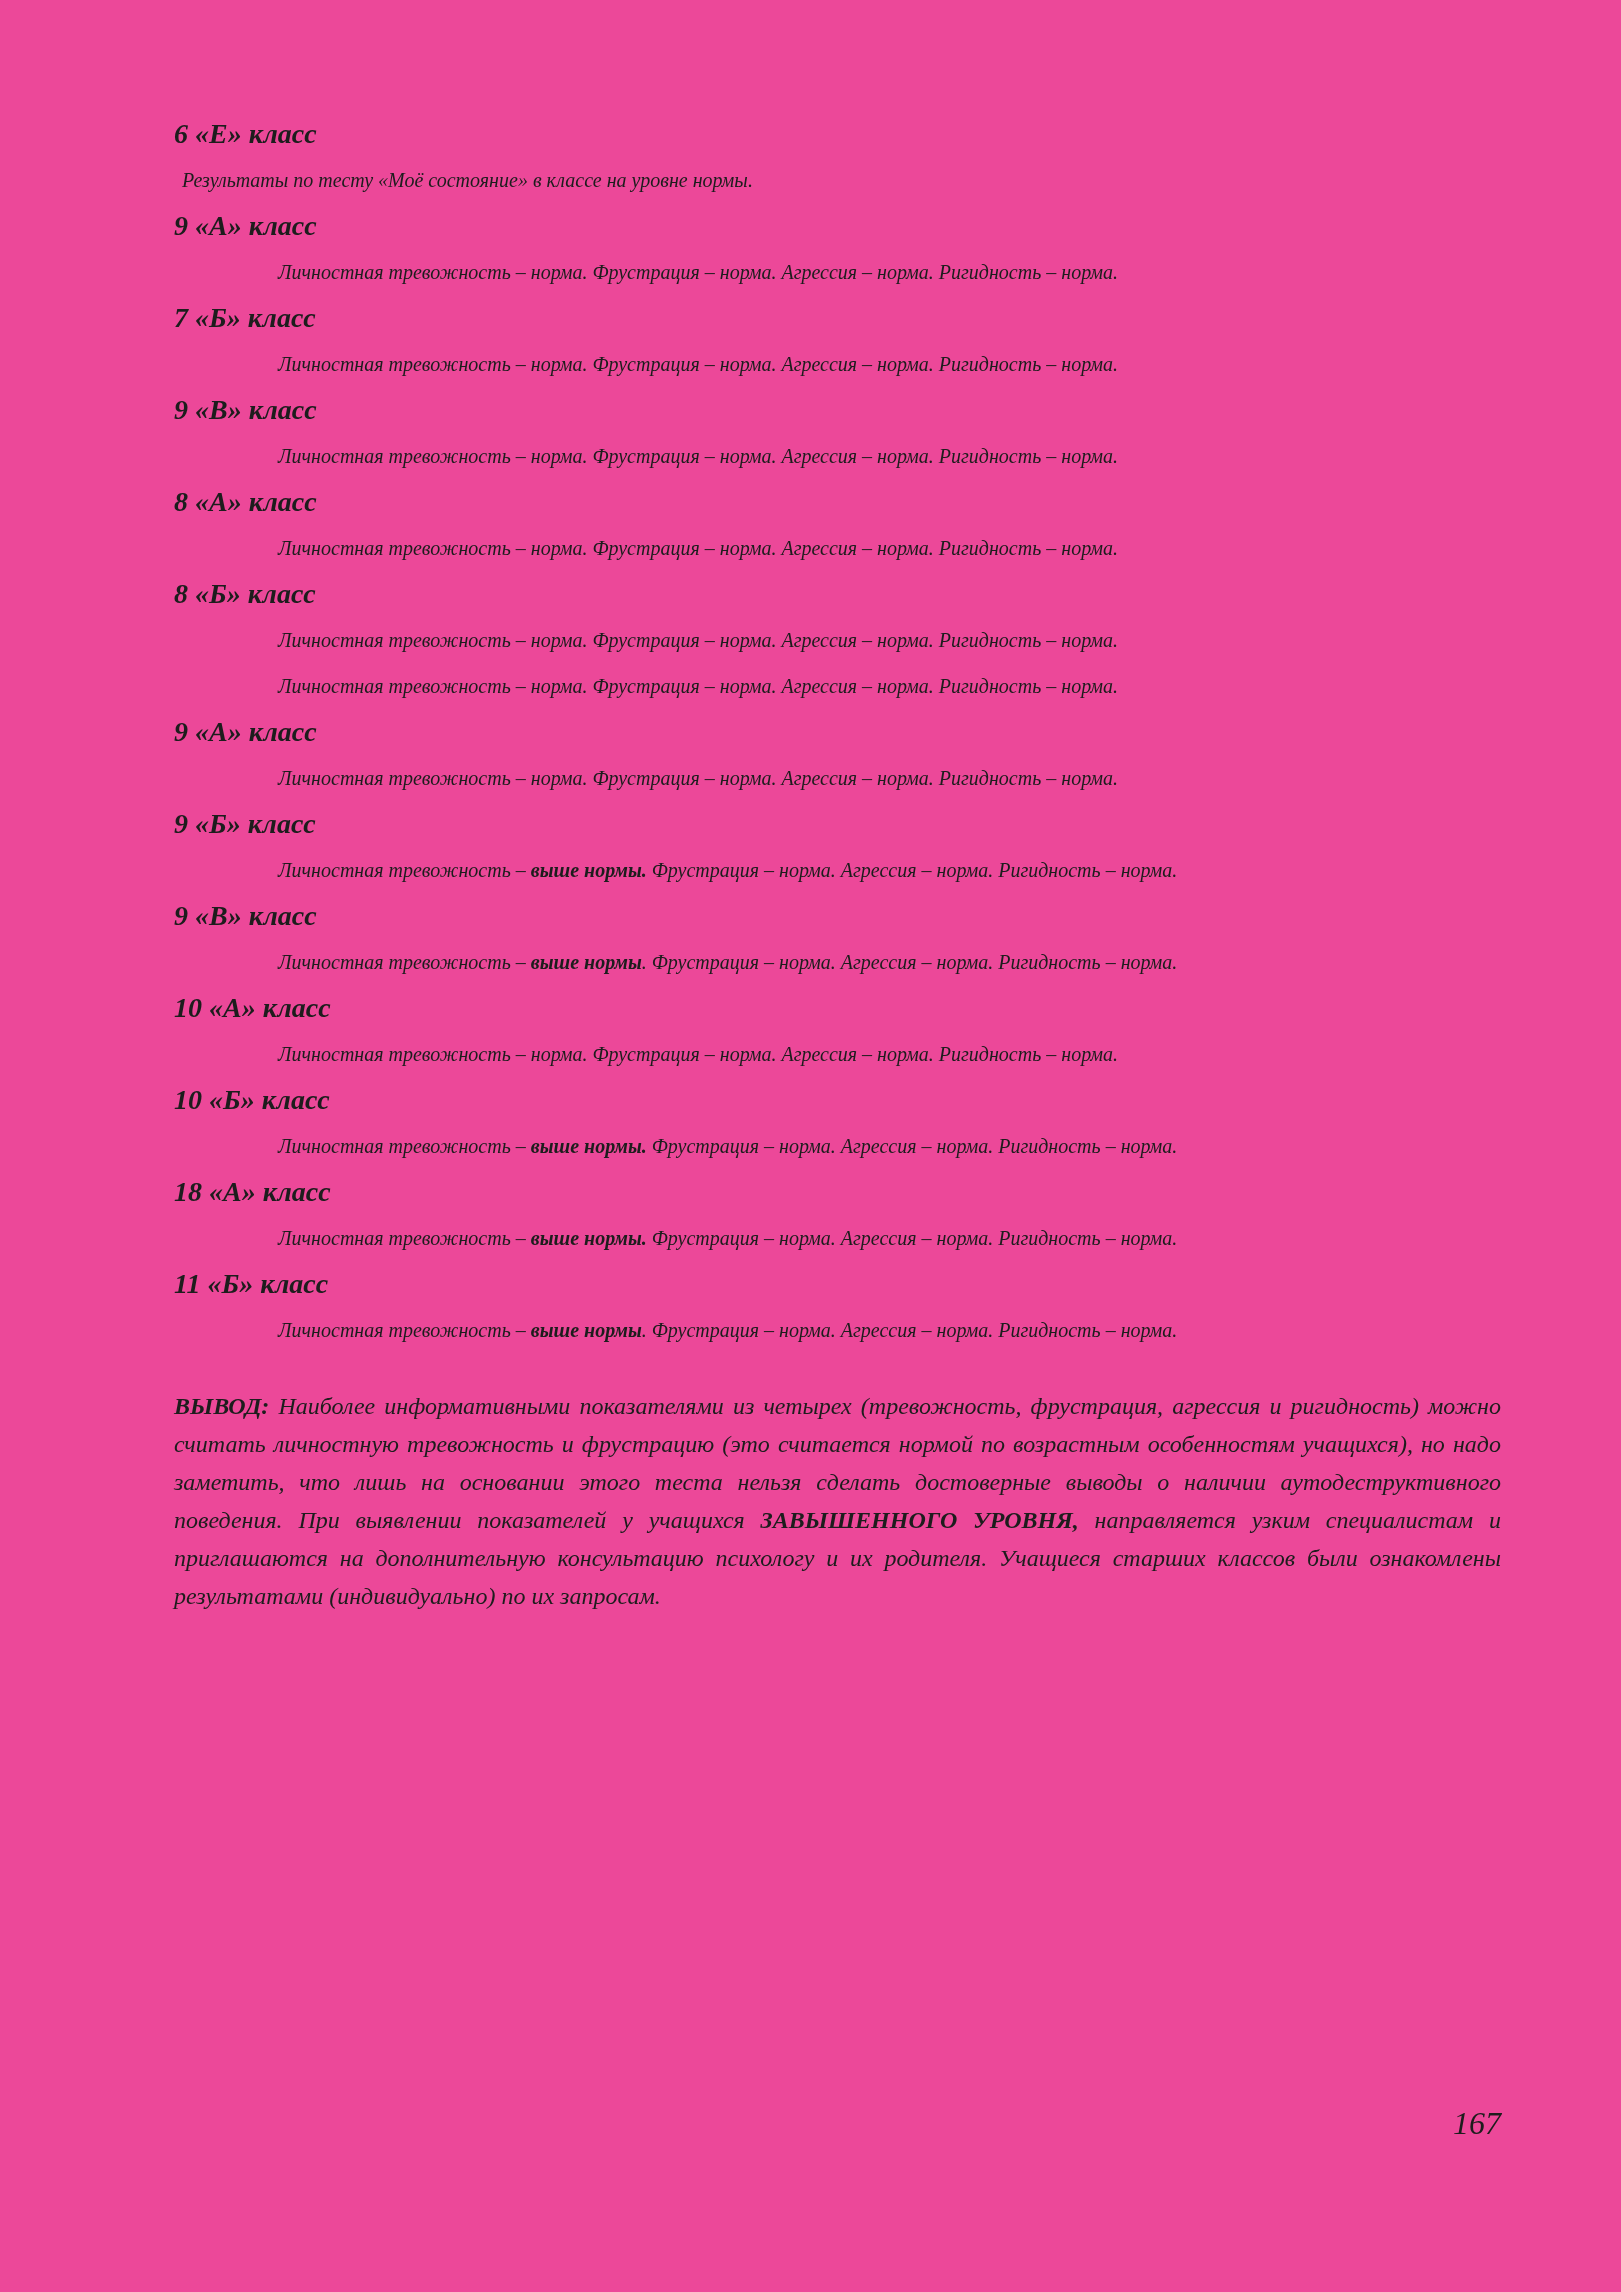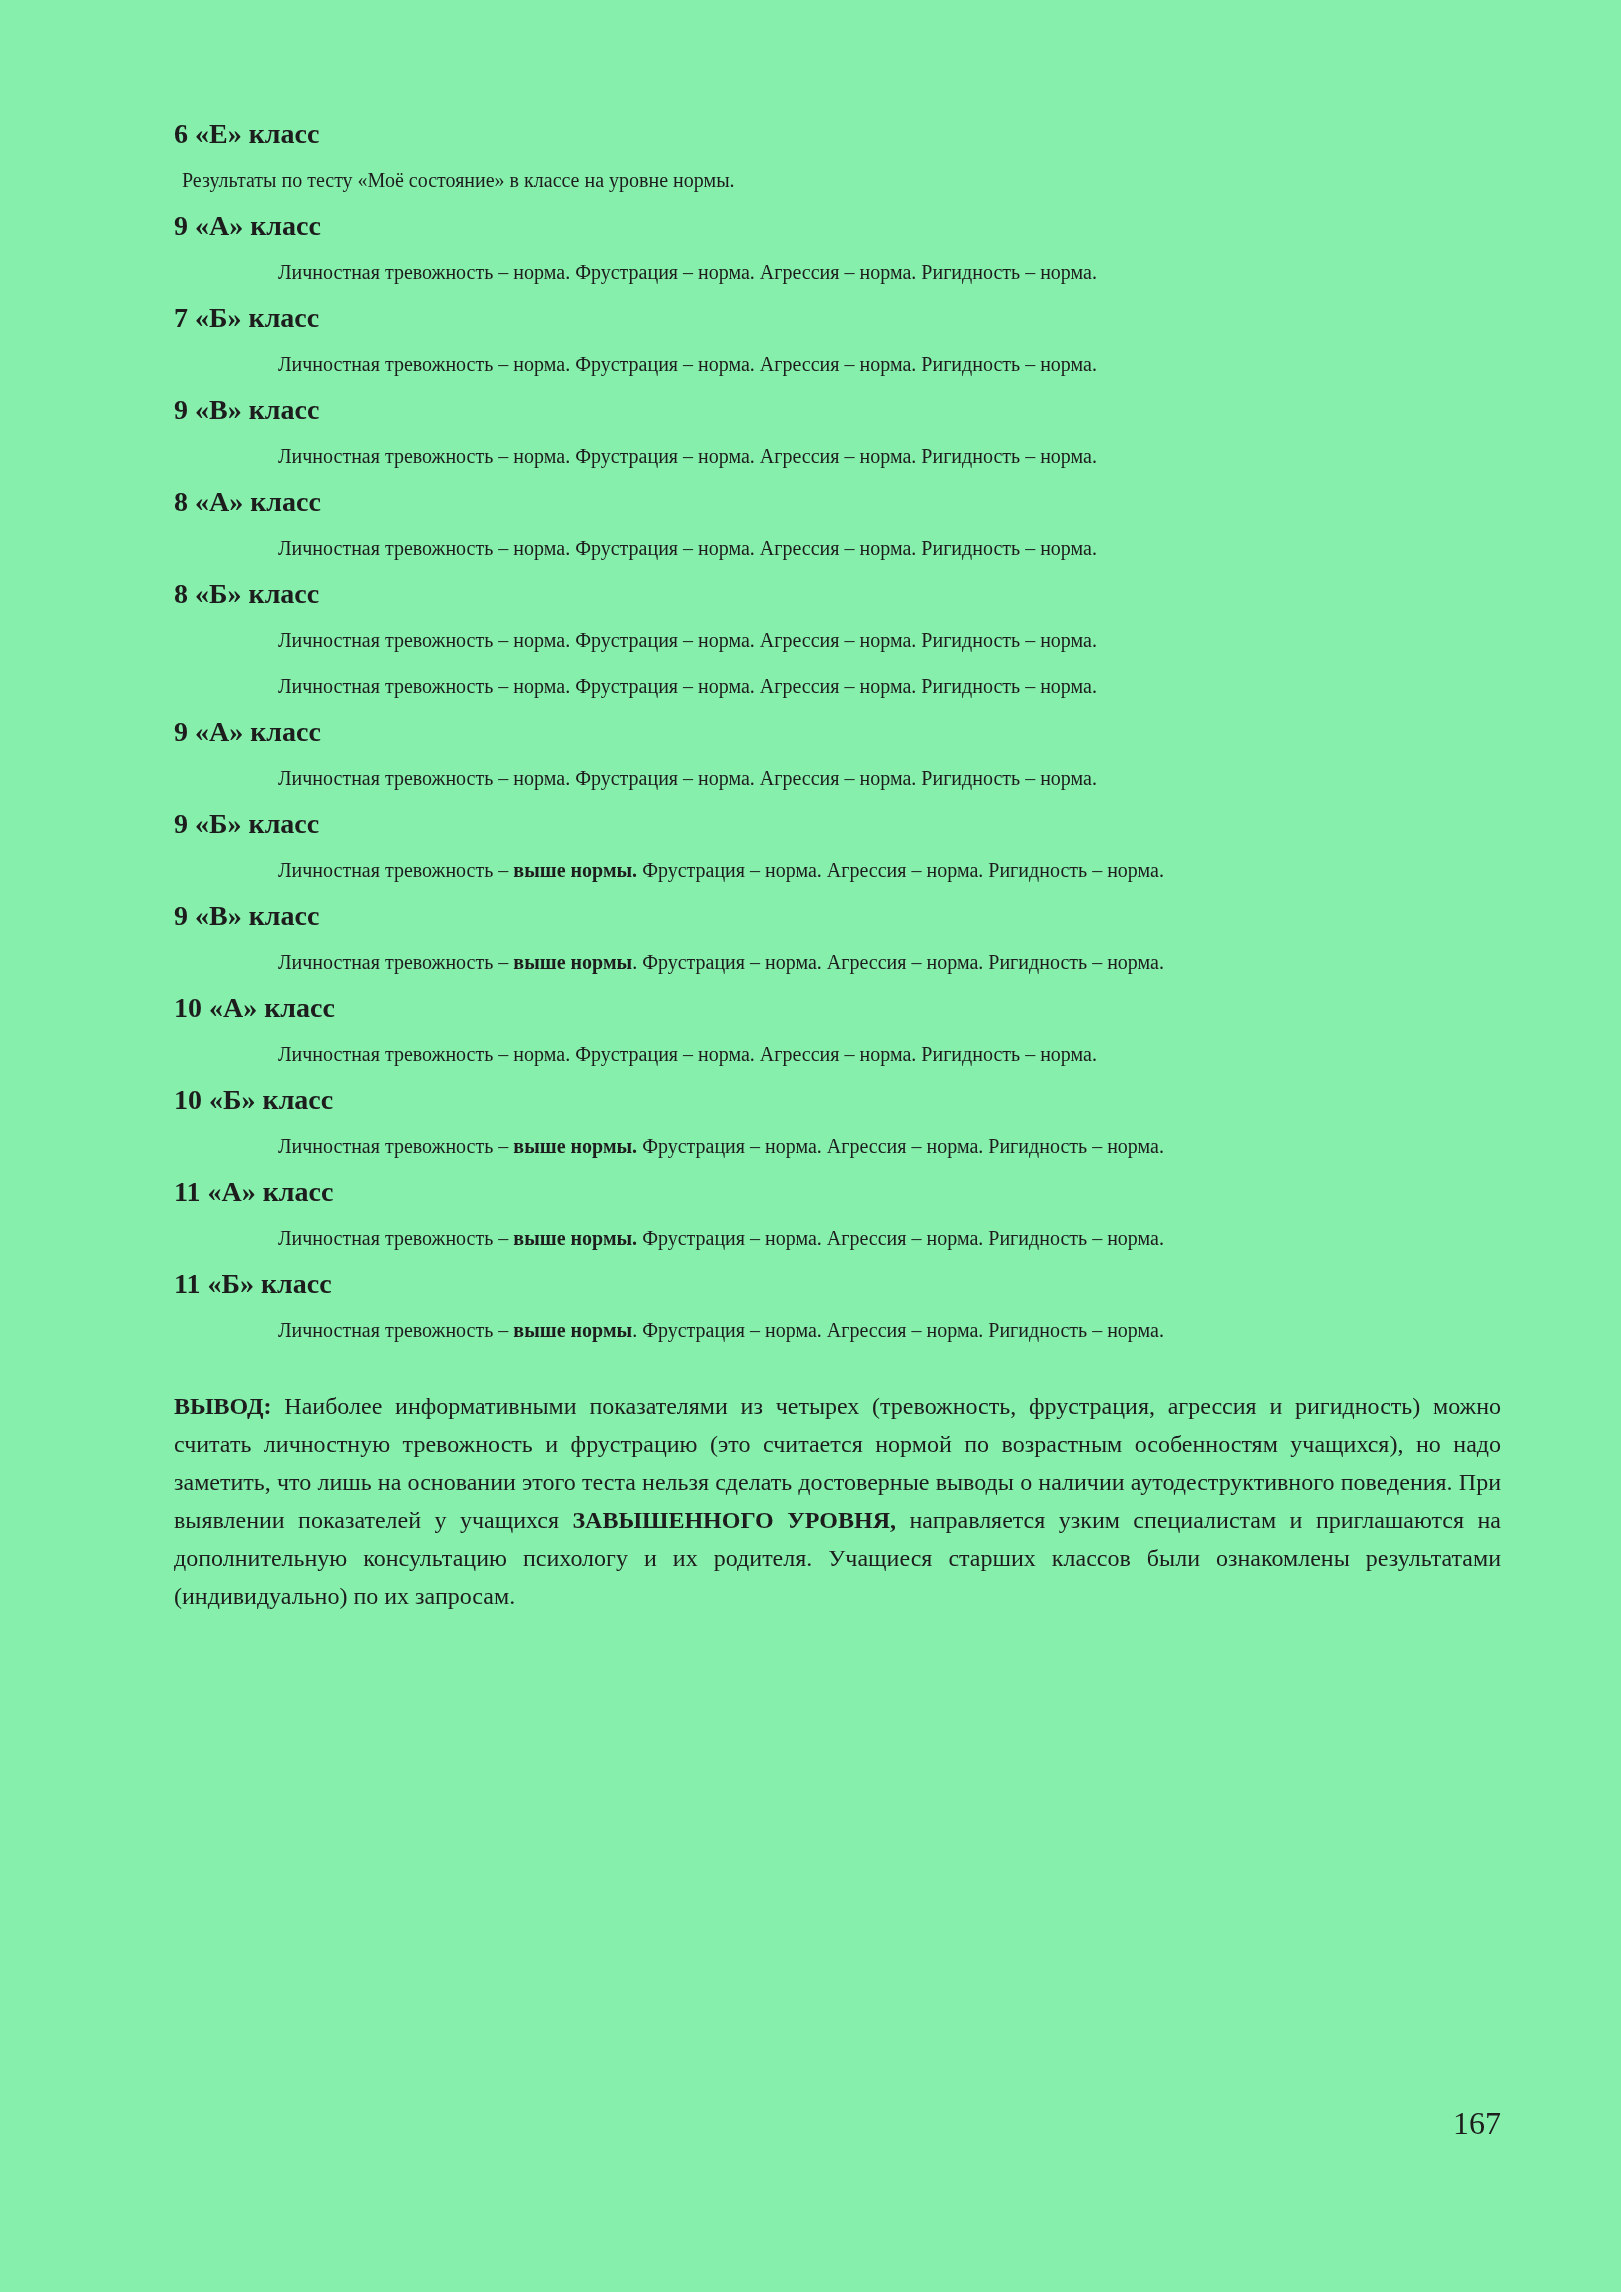--- a/index.html
+++ b/index.html
@@ -7,22 +7,23 @@
     width: 1621px;
     height: 2293px;
     background: #ffffff;
     position: relative;
     font-family: "Liberation Serif", "DejaVu Serif", serif;
     color: #1d1d1d;
   }
   .page {
     position: absolute;
     inset: 0;
-    background: #86efac;
+    background: #ec4899;
     overflow: hidden;
+    font-style: italic;
   }
   .content {
     position: absolute;
     left: 174px;
     top: 115px;
     width: 1327px;
   }
   .heading {
     font-weight: bold;
     font-size: 28px;
@@ -77,21 +78,21 @@
         <div class="heading">9 «А» класс</div>
         <p class="body-par indent"><span>Личностная тревожность – норма. Фрустрация – норма. Агрессия – норма. Ригидность – норма.</span></p>
         <div class="heading">9 «Б» класс</div>
         <p class="body-par indent"><span>Личностная тревожность – </span><b>выше нормы.</b><span> Фрустрация – норма. Агрессия – норма. Ригидность – норма.</span></p>
         <div class="heading">9 «В» класс</div>
         <p class="body-par indent"><span>Личностная тревожность – </span><b>выше нормы</b><span>. Фрустрация – норма. Агрессия – норма. Ригидность – норма.</span></p>
         <div class="heading">10 «А» класс</div>
         <p class="body-par indent"><span>Личностная тревожность – норма. Фрустрация – норма. Агрессия – норма. Ригидность – норма.</span></p>
         <div class="heading">10 «Б» класс</div>
         <p class="body-par indent"><span>Личностная тревожность – </span><b>выше нормы.</b><span> Фрустрация – норма. Агрессия – норма. Ригидность – норма.</span></p>
-        <div class="heading">11 «А» класс</div>
+        <div class="heading">18 «А» класс</div>
         <p class="body-par indent"><span>Личностная тревожность – </span><b>выше нормы.</b><span> Фрустрация – норма. Агрессия – норма. Ригидность – норма.</span></p>
         <div class="heading">11 «Б» класс</div>
         <p class="body-par indent"><span>Личностная тревожность – </span><b>выше нормы</b><span>. Фрустрация – норма. Агрессия – норма. Ригидность – норма.</span></p>
       </div>
     <p class="conclusion"><b>ВЫВОД:</b><span> Наиболее информативными показателями из четырех (тревожность, фрустрация, агрессия и ригидность) можно считать личностную тревожность и фрустрацию (это считается нормой по возрастным особенностям учащихся), но надо заметить, что лишь на основании этого теста нельзя сделать достоверные выводы о наличии аутодеструктивного поведения. При выявлении показателей у учащихся </span><b>ЗАВЫШЕННОГО УРОВНЯ,</b><span> направляется узким специалистам и приглашаются на дополнительную консультацию психологу и их родителя. Учащиеся старших классов были ознакомлены результатами (индивидуально) по их запросам.</span></p>
   </div>
   <div class="page-number">167</div>
 </div>
 
 

